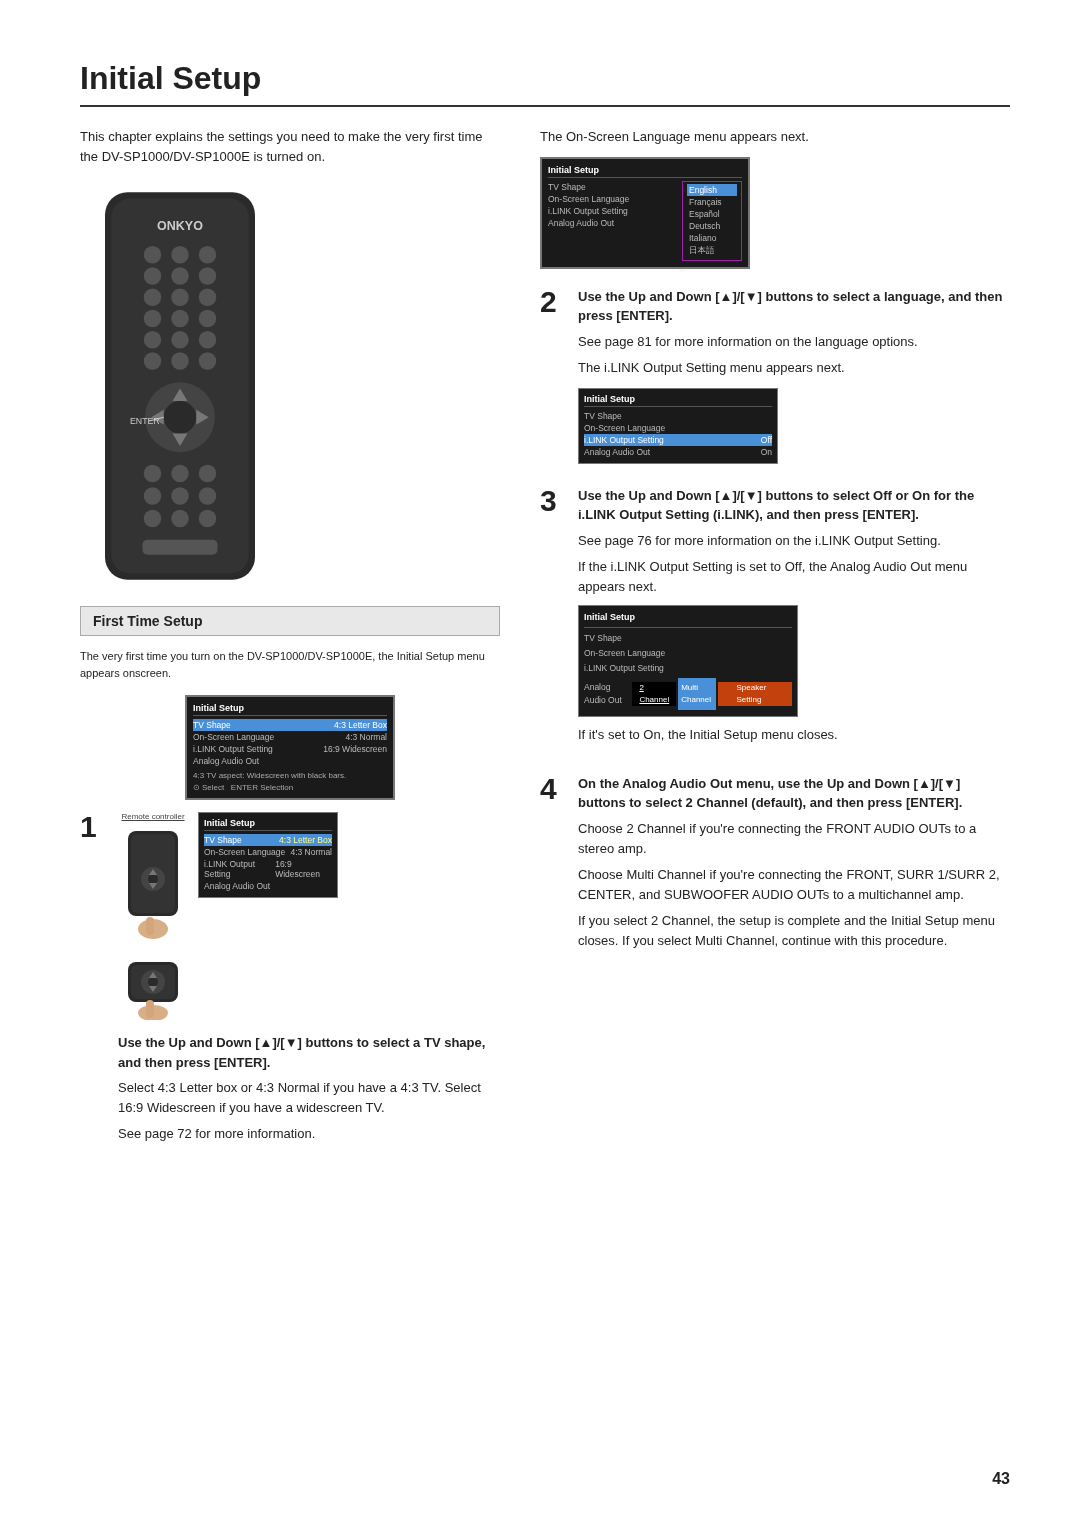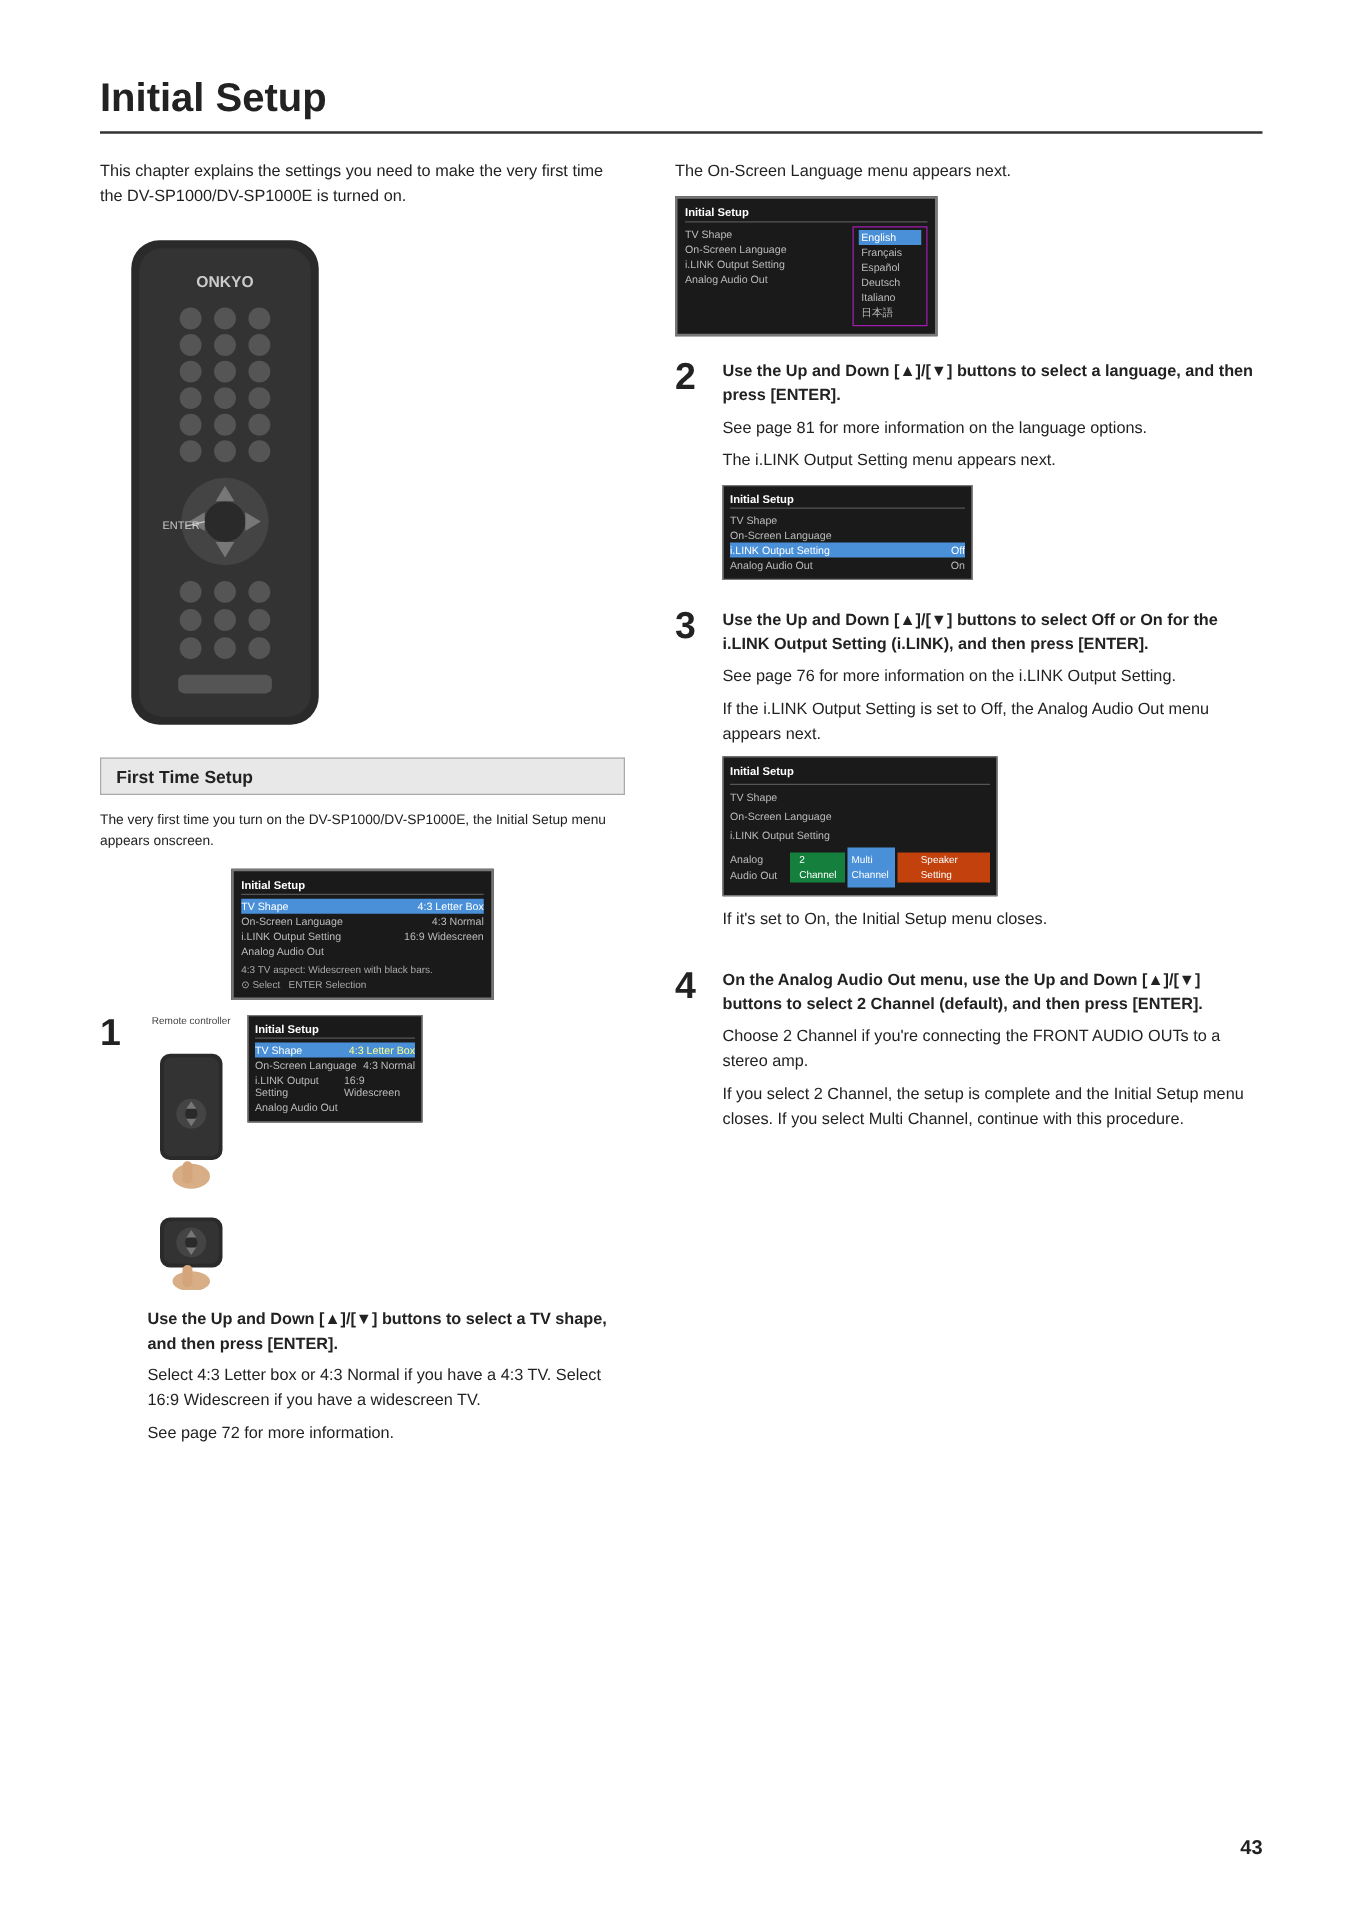--- a/index.html
+++ b/index.html
@@ -119,21 +119,22 @@
       margin-bottom: 10px;
     }
     .remote-thumb {
       width: 70px;
       flex-shrink: 0;
     }
     .remote-label {
       font-size: 8px;
       text-align: center;
       color: #444;
-      margin-bottom: 20px;
+      margin-bottom: 8px;
+      text-decoration: underline;
     }
 
     .page-number {
       position: fixed;
       bottom: 40px;
       right: 70px;
       font-size: 16px;
       font-weight: bold;
     }
 
@@ -384,37 +385,38 @@
               <div class="screen-row">
                   <span>On-Screen Language</span>
                   <span></span>
                 </div>
               <div class="screen-row">
                   <span>i.LINK Output Setting</span>
                   <span></span>
                 </div>
               <div style="display:flex; gap:2px; align-items:center; padding:1px 0;">
                 <span style="color:#bbb; font-size:8.5px;">Analog Audio Out</span>
-                <span style="background:#15803d; color:#fff; font-size:8px; padding:0 7px; margin-left:4px;">2 Channel</span>
+                <span style="background:#000000; color:#fff; font-size:8px; padding:0 7px; margin-left:4px;text-decoration:underline;">2 Channel</span>
                 <span style="background:#4a90d9; color:#fff; font-size:8px; padding:4px 3px;">Multi Channel</span>
                 <span style="background:#c2410c; color:#fff; font-size:8px; padding:0 19px;">Speaker Setting</span>
               </div>
             </div>
           </div>
           <p>If it's set to On, the Initial Setup menu closes.</p>
         </div>
       </div>
     </div>
 
     <div class="step-section">
       <div class="step-number">4</div>
       <div class="step-content">
         <div class="step-title">On the Analog Audio Out menu, use the Up and Down [▲]/[▼] buttons to select 2 Channel (default), and then press [ENTER].</div>
         <div class="step-body">
           <p>Choose 2 Channel if you're connecting the FRONT AUDIO OUTs to a stereo amp.</p>
+          <p>Choose Multi Channel if you're connecting the FRONT, SURR 1/SURR 2, CENTER, and SUBWOOFER AUDIO OUTs to a multichannel amp.</p>
           <p>If you select 2 Channel, the setup is complete and the Initial Setup menu closes. If you select Multi Channel, continue with this procedure.</p>
         </div>
       </div>
     </div>
   </div>
 </div>
 
 <div class="page-number">43</div>
 
 </body></html>

